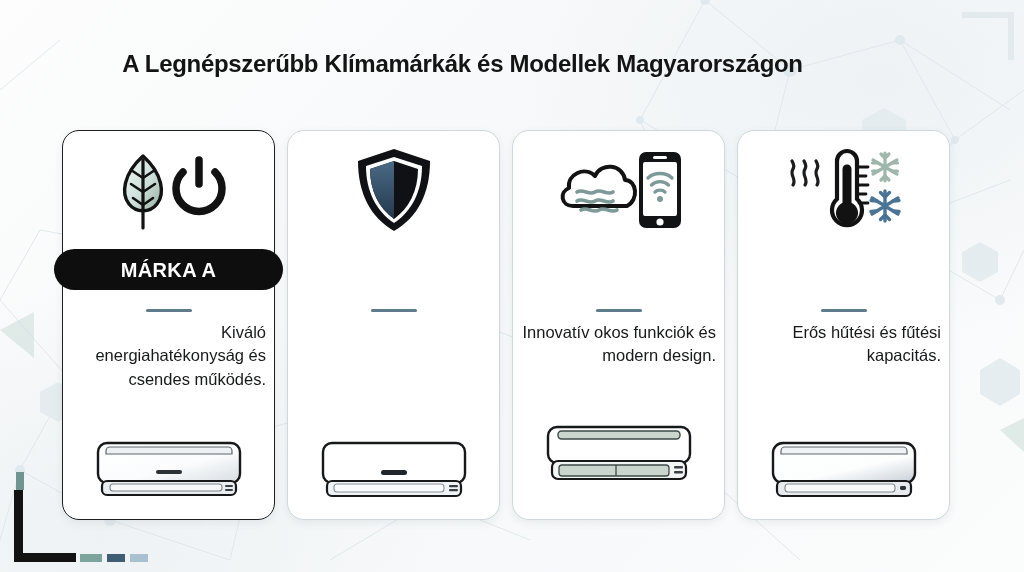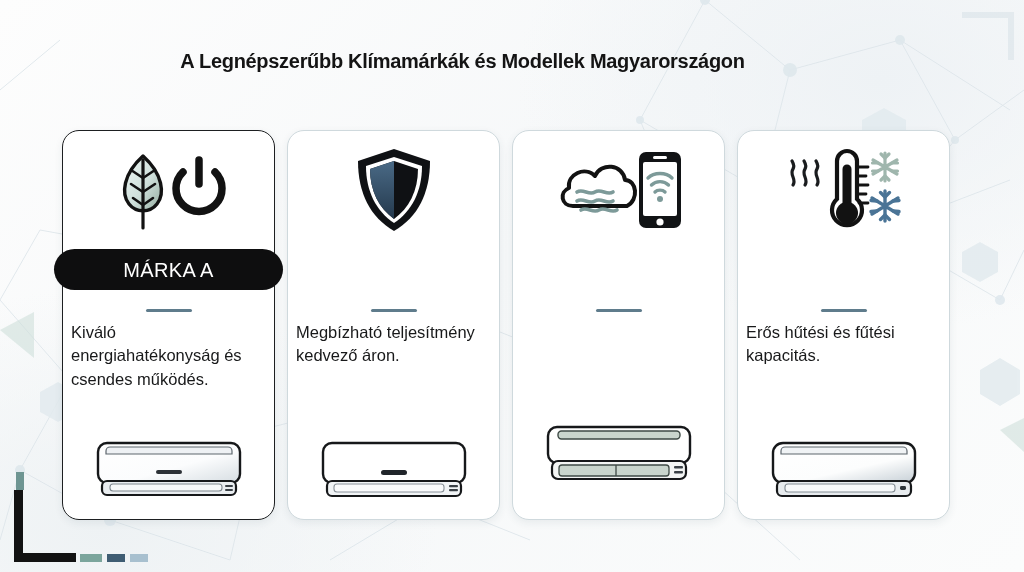--- a/index.html
+++ b/index.html
@@ -86,21 +86,21 @@
   .cbtr-h { position: absolute; right: 0; top: 0; width: 52px; height: 6px; background: #c9d6de; }
   .cbtr-v { position: absolute; right: 0; top: 0; width: 6px; height: 48px; background: #c9d6de; }
 
   
   .title {
     position: absolute;
     left: 0;
     top: 50px;
     width: 925px;
     text-align: center;
-    font-size: 20px;
+    font-size: 24px;
     font-weight: bold;
     color: #141414;
     letter-spacing: -0.3px;
     white-space: nowrap;
   }
 
   
   .cards {
     position: absolute;
     left: 62px;
@@ -145,42 +145,42 @@
     background: #0e0e0f;
     border-radius: 21px;
     display: flex;
     align-items: center;
     justify-content: center;
     box-sizing: border-box;
   }
   .banner-label {
     color: #ffffff;
     font-size: 20px;
-    font-weight: normal;
+    font-weight: bold;
     letter-spacing: 0.4px;
     line-height: 1;
   }
 
   .divider {
     position: absolute;
     left: 50%;
     top: 178px;
     transform: translateX(-50%);
     width: 46px;
     height: 3px;
     background: #5f7c8c;
     border-radius: 2px;
   }
 
   .desc {
     position: absolute;
     left: 8px;
     top: 190px;
     width: calc(100% - 16px);
-    text-align: left;
+    text-align: right;
     font-size: 16.5px;
     line-height: 1.42;
     color: #18191a;
   }
 
   .ac-area {
     position: absolute;
     left: 0;
     bottom: 16px;
     width: 100%;
@@ -327,21 +327,20 @@
           <g>
             <path d="M44 4 L80 16 C80 48 68 72 44 86 C20 72 8 48 8 16 Z" fill="#0f1114"></path>
             <path d="M44 12 L72 21 C72 46 62 66 44 78 C26 66 16 46 16 21 Z" fill="#ffffff"></path>
             <path d="M44 16 L68 24 C68 46 59 63 44 74 C29 63 20 46 20 24 Z" fill="#0f1114"></path>
             <path d="M44 16 L20 24 C20 46 29 63 44 74 Z" fill="url(#shieldgrad)"></path>
           </g>
         </svg>
       </div>
 
       <div class="divider"></div>
-      <div class="desc">Megbízható teljesítmény kedvező áron.</div>
 
       <div class="ac-area">
         <svg width="150" height="66" viewBox="0 0 150 66">
           <rect x="4" y="6" width="142" height="40" rx="9" fill="#ffffff" stroke="#16181a" stroke-width="2.4"></rect>
           <rect x="62" y="33" width="26" height="5" rx="2.5" fill="#20252a"></rect>
           <rect x="8" y="44" width="134" height="15" rx="5" fill="#f1f4f6" stroke="#16181a" stroke-width="2.2"></rect>
           <rect x="15" y="47" width="110" height="8" rx="3" fill="#fafbfc" stroke="#8a9299" stroke-width="1.1"></rect>
           <rect x="130" y="48" width="9" height="2.2" rx="1" fill="#3a4046"></rect>
           <rect x="130" y="52" width="9" height="2.2" rx="1" fill="#3a4046"></rect>
         </svg>
@@ -368,20 +367,21 @@
               <path d="M93 30 C99 24 111 24 117 30" stroke-width="3.4"></path>
               <path d="M96.5 37 C101 32.5 109 32.5 113.5 37" stroke-width="3.4"></path>
               <path d="M100 44 C102.5 41.5 107.5 41.5 110 44" stroke-width="3.4"></path>
             </g>
             <circle cx="105" cy="51" r="3" fill="#7d9a99"></circle>
           </g>
         </svg>
       </div>
 
       <div class="divider"></div>
+      <div class="desc">Innovatív okos funkciók és modern design.</div>
 
       <div class="ac-area higher">
         <svg width="150" height="62" viewBox="0 0 150 62">
           <rect x="4" y="4" width="142" height="36" rx="9" fill="#ffffff" stroke="#16181a" stroke-width="2.4"></rect>
           <rect x="14" y="8" width="122" height="8" rx="3.5" fill="#c9d5cd" stroke="#3e4a45" stroke-width="1.4"></rect>
           <rect x="8" y="38" width="134" height="18" rx="6" fill="#f3f5f4" stroke="#16181a" stroke-width="2.2"></rect>
           <rect x="15" y="42" width="110" height="11" rx="3" fill="#c9d5cd" stroke="#3e4a45" stroke-width="1.3"></rect>
           <path d="M72 42 L72 53" stroke="#3e4a45" stroke-width="1.3"></path>
           <rect x="130" y="43" width="9" height="2.4" rx="1" fill="#3a4046"></rect>
           <rect x="130" y="48" width="9" height="2.4" rx="1" fill="#3a4046"></rect>

